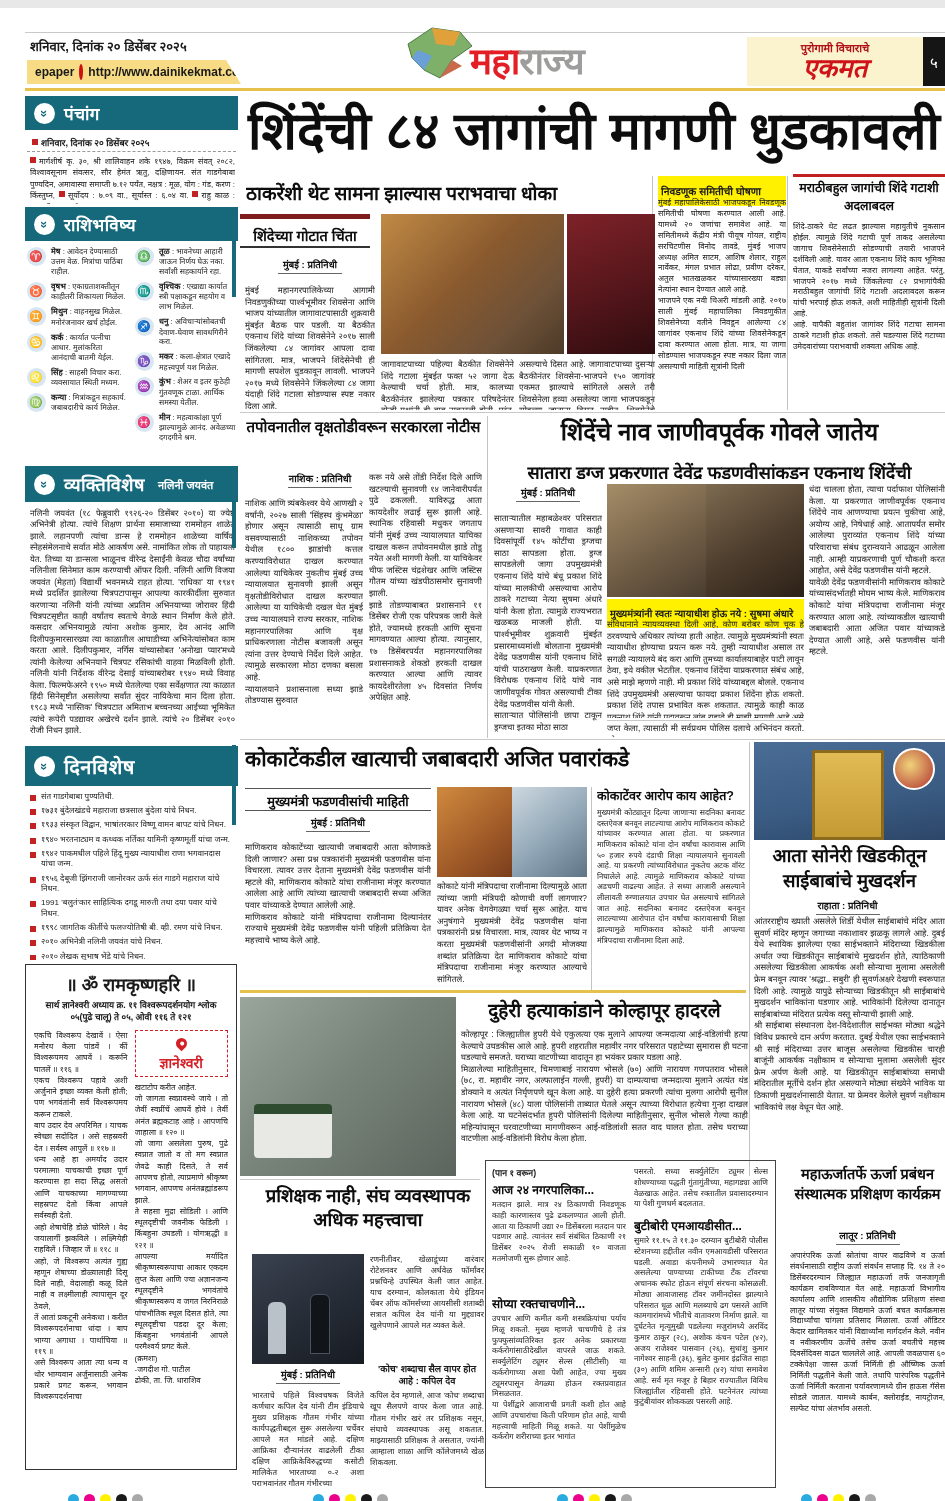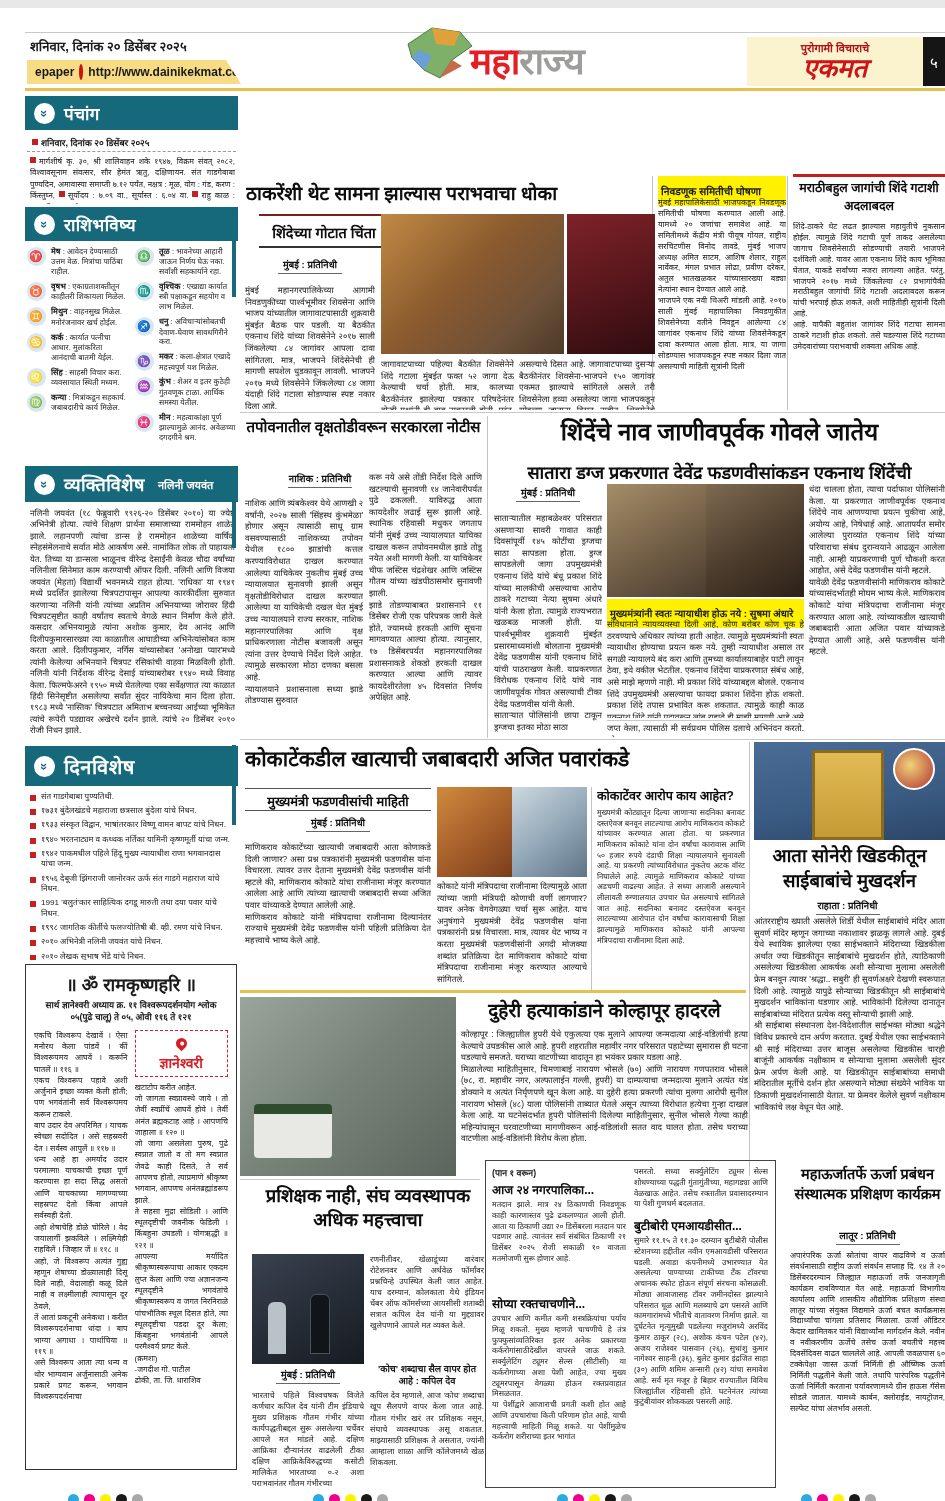--- a/index.html
+++ b/index.html
@@ -192,35 +192,36 @@
 जो जागा असलेला पुरुष, पुढे स्वप्नात जातो व तो मग स्वप्नात जेवढे काही दिसते, ते सर्व आपणच होतो, त्याप्रमाणे श्रीकृष्ण भगवान, आपणच अनंतब्रह्मांडरूप झाले.
 ते सहसा मुद्रा सोडिली । आणि स्थूलदृष्टीची जवनीक फेडिली । किंबहुना उघडली । योगऋद्धी ॥ १२१ ॥
 आपल्या मर्यादित श्रीकृष्णस्वरूपाचा आकार एकदम लुप्त केला आणि ज्या अज्ञानजन्य स्थूलदृष्टीने भगवंतांचे श्रीकृष्णस्वरूप व जगत निरनिराळे पांचभौतिक स्थूल दिसत होते, त्या स्थूलदृष्टीचा पडदा दूर केला; किंबहुना भगवंतांनी आपले परमैश्वर्य प्रगट केले.
 (क्रमशः)
 -जगदीश गो. पाटील
 ढोकी, ता. जि. धाराशिव</div>
       </div>
     </div>
   </div>
 
+  <div class="abs headline center" style="left:243px;top:88px;width:702px;height:78px;font-size:52px;line-height:1.35;white-space:nowrap">शिंदेंची ८४ जागांची मागणी धुडकावली</div>
   <div class="abs headline" style="left:246px;top:172px;width:402px;height:28px;font-size:19px;white-space:nowrap">ठाकरेंशी थेट सामना झाल्यास पराभवाचा धोका</div>
 
   <div class="abs vrule" style="left:652px;top:168px;height:234px"></div>
   <div class="abs capbar" style="left:658px;top:168px;width:128px;font-size:10.4px">निवडणूक समितीची घोषणा</div>
   <div class="abs bodytxt" style="left:658px;top:190px;width:128px;height:212px;font-size:7.9px">मुंबई महापालिकेसाठी भाजपकडून निवडणूक समितीची घोषणा करण्यात आली आहे. यामध्ये २० जणांचा समावेश आहे. या समितीमध्ये केंद्रीय मंत्री पीयूष गोयल, राष्ट्रीय सरचिटणीस विनोद तावडे, मुंबई भाजप अध्यक्ष अमित साटम, आशिष शेलार, राहुल नार्वेकर, मंगल प्रभात लोढा, प्रवीण दरेकर, अतुल भातखळकर यांच्यासारख्या बड्या नेत्यांना स्थान देण्यात आले आहे.
 भाजपने एक नवी थिअरी मांडली आहे. २०१७ साली मुंबई महापालिका निवडणुकीत शिवसेनेच्या वतीने निवडून आलेल्या ८४ जागांवर एकनाथ शिंदे यांच्या शिवसेनेकडून दावा करण्यात आला होता. मात्र, या जागा सोडण्यास भाजपकडून स्पष्ट नकार दिला जात असल्याची माहिती सूत्रांनी दिली</div>
   <div class="abs vrule" style="left:787px;top:168px;height:234px"></div>
 
   <div class="abs" style="left:793px;top:166px;width:152px;height:3px;background:#C02020"></div>
   <div class="abs headline center" style="left:793px;top:171px;width:152px;height:40px;font-size:12.5px;line-height:1.45">मराठीबहुल जागांची शिंदे गटाशी अदलाबदल</div>
   <div class="abs bodytxt" style="left:793px;top:214px;width:152px;height:188px;font-size:7.9px">शिंदे-ठाकरे थेट लढत झाल्यास महायुतीचे नुकसान होईल. त्यामुळे शिंदे गटाची पूर्ण ताकद असलेल्या जागाच शिवसेनेसाठी सोडण्याची तयारी भाजपने दर्शविली आहे. यावर आता एकनाथ शिंदे काय भूमिका घेतात, याकडे सर्वांच्या नजरा लागल्या आहेत. परंतु, भाजपने २०१७ मध्ये जिंकलेल्या ८२ प्रभागांपैकी मराठीबहुल जागांची शिंदे गटाशी अदलाबदल करून यांची भरपाई होऊ शकते, अशी माहितीही सूत्रांनी दिली आहे.
 आहे. यापैकी बहुतांश जागांवर शिंदे गटाचा सामना ठाकरे गटाशी होऊ शकतो. तसे घडल्यास शिंदे गटाच्या उमेदवारांच्या पराभवाची शक्यता अधिक आहे.</div>
 
   <div class="abs accent" style="left:232px;top:207px;height:82px"></div>
-  <div class="abs headline center" style="left:259px;top:206px;width:130px;height:34px;font-size:14.5px;border-top:2px solid #7f1d1d;border-bottom:2px solid #333;padding-top:6px">शिंदेच्या गोटात चिंता</div>
+  <div class="abs headline center" style="left:240px;top:206px;width:130px;height:34px;font-size:14.5px;border-top:5px solid #7f1d1d;border-bottom:2px solid #333;padding-top:6px">शिंदेच्या गोटात चिंता</div>
   <div class="abs" style="left:245px;top:250px;width:130px">
     <div class="byline">मुंबई : प्रतिनिधी</div>
     <div class="bylrule"></div>
   </div>
   <div class="abs bodytxt" style="left:245px;top:277px;width:130px;height:124px">मुंबई महानगरपालिकेच्या आगामी निवडणुकीच्या पार्श्वभूमीवर शिवसेना आणि भाजप यांच्यातील जागावाटपासाठी शुक्रवारी मुंबईत बैठक पार पडली. या बैठकीत एकनाथ शिंदे यांच्या शिवसेनेने २०१७ साली जिंकलेल्या ८४ जागांवर आपला दावा सांगितला. मात्र, भाजपने शिंदेसेनेची ही मागणी सपशेल धुडकावून लावली. भाजपने २०१७ मध्ये शिवसेनेने जिंकलेल्या ८४ जागा यंदाही शिंदे गटाला सोडण्यास स्पष्ट नकार दिला आहे.</div>
   <div class="abs photobox" style="left:381px;top:206px;width:183px;height:140px;background:linear-gradient(135deg,#c08a45 0%,#8a5a2e 45%,#6e5138 75%,#4c3a28 100%)"></div>
   <div class="abs photobox" style="left:567px;top:206px;width:88px;height:140px;background:linear-gradient(160deg,#7e2228 0%,#55161b 55%,#2f0c0f 100%)"></div>
   <div class="abs bodytxt" style="left:381px;top:351px;width:133px;height:51px">जागावाटपाच्या पहिल्या बैठकीत शिवसेनेने शिंदे गटाला मुंबईत फक्त ५२ जागा देऊ केल्याची चर्चा होती. मात्र, कालच्या बैठकीनंतर झालेल्या पत्रकार परिषदेनंतर दोन्ही पक्षांनी ही बाब नाकारली होती. परंतु, जागावाटपात शिंदेंच्या शिवसेनेला प्रत्येक जागेसाठी संघर्ष करावा लागत</div>
   <div class="abs bodytxt" style="left:519px;top:351px;width:136px;height:51px">असल्याचे दिसत आहे. जागावाटपाच्या दुसऱ्या बैठकीनंतर शिवसेना-भाजपने १५० जागांवर एकमत झाल्याचे सांगितले असले तरी शिवसेनेला हव्या असलेल्या जागा भाजपकडून सोडल्या जाताना दिसत नाहीत. शिवसेनेचे नगरसेवक असलेल्या या जागा न सोडण्यासाठी</div>
   <div class="abs hrule" style="left:240px;top:404px;width:705px"></div>

